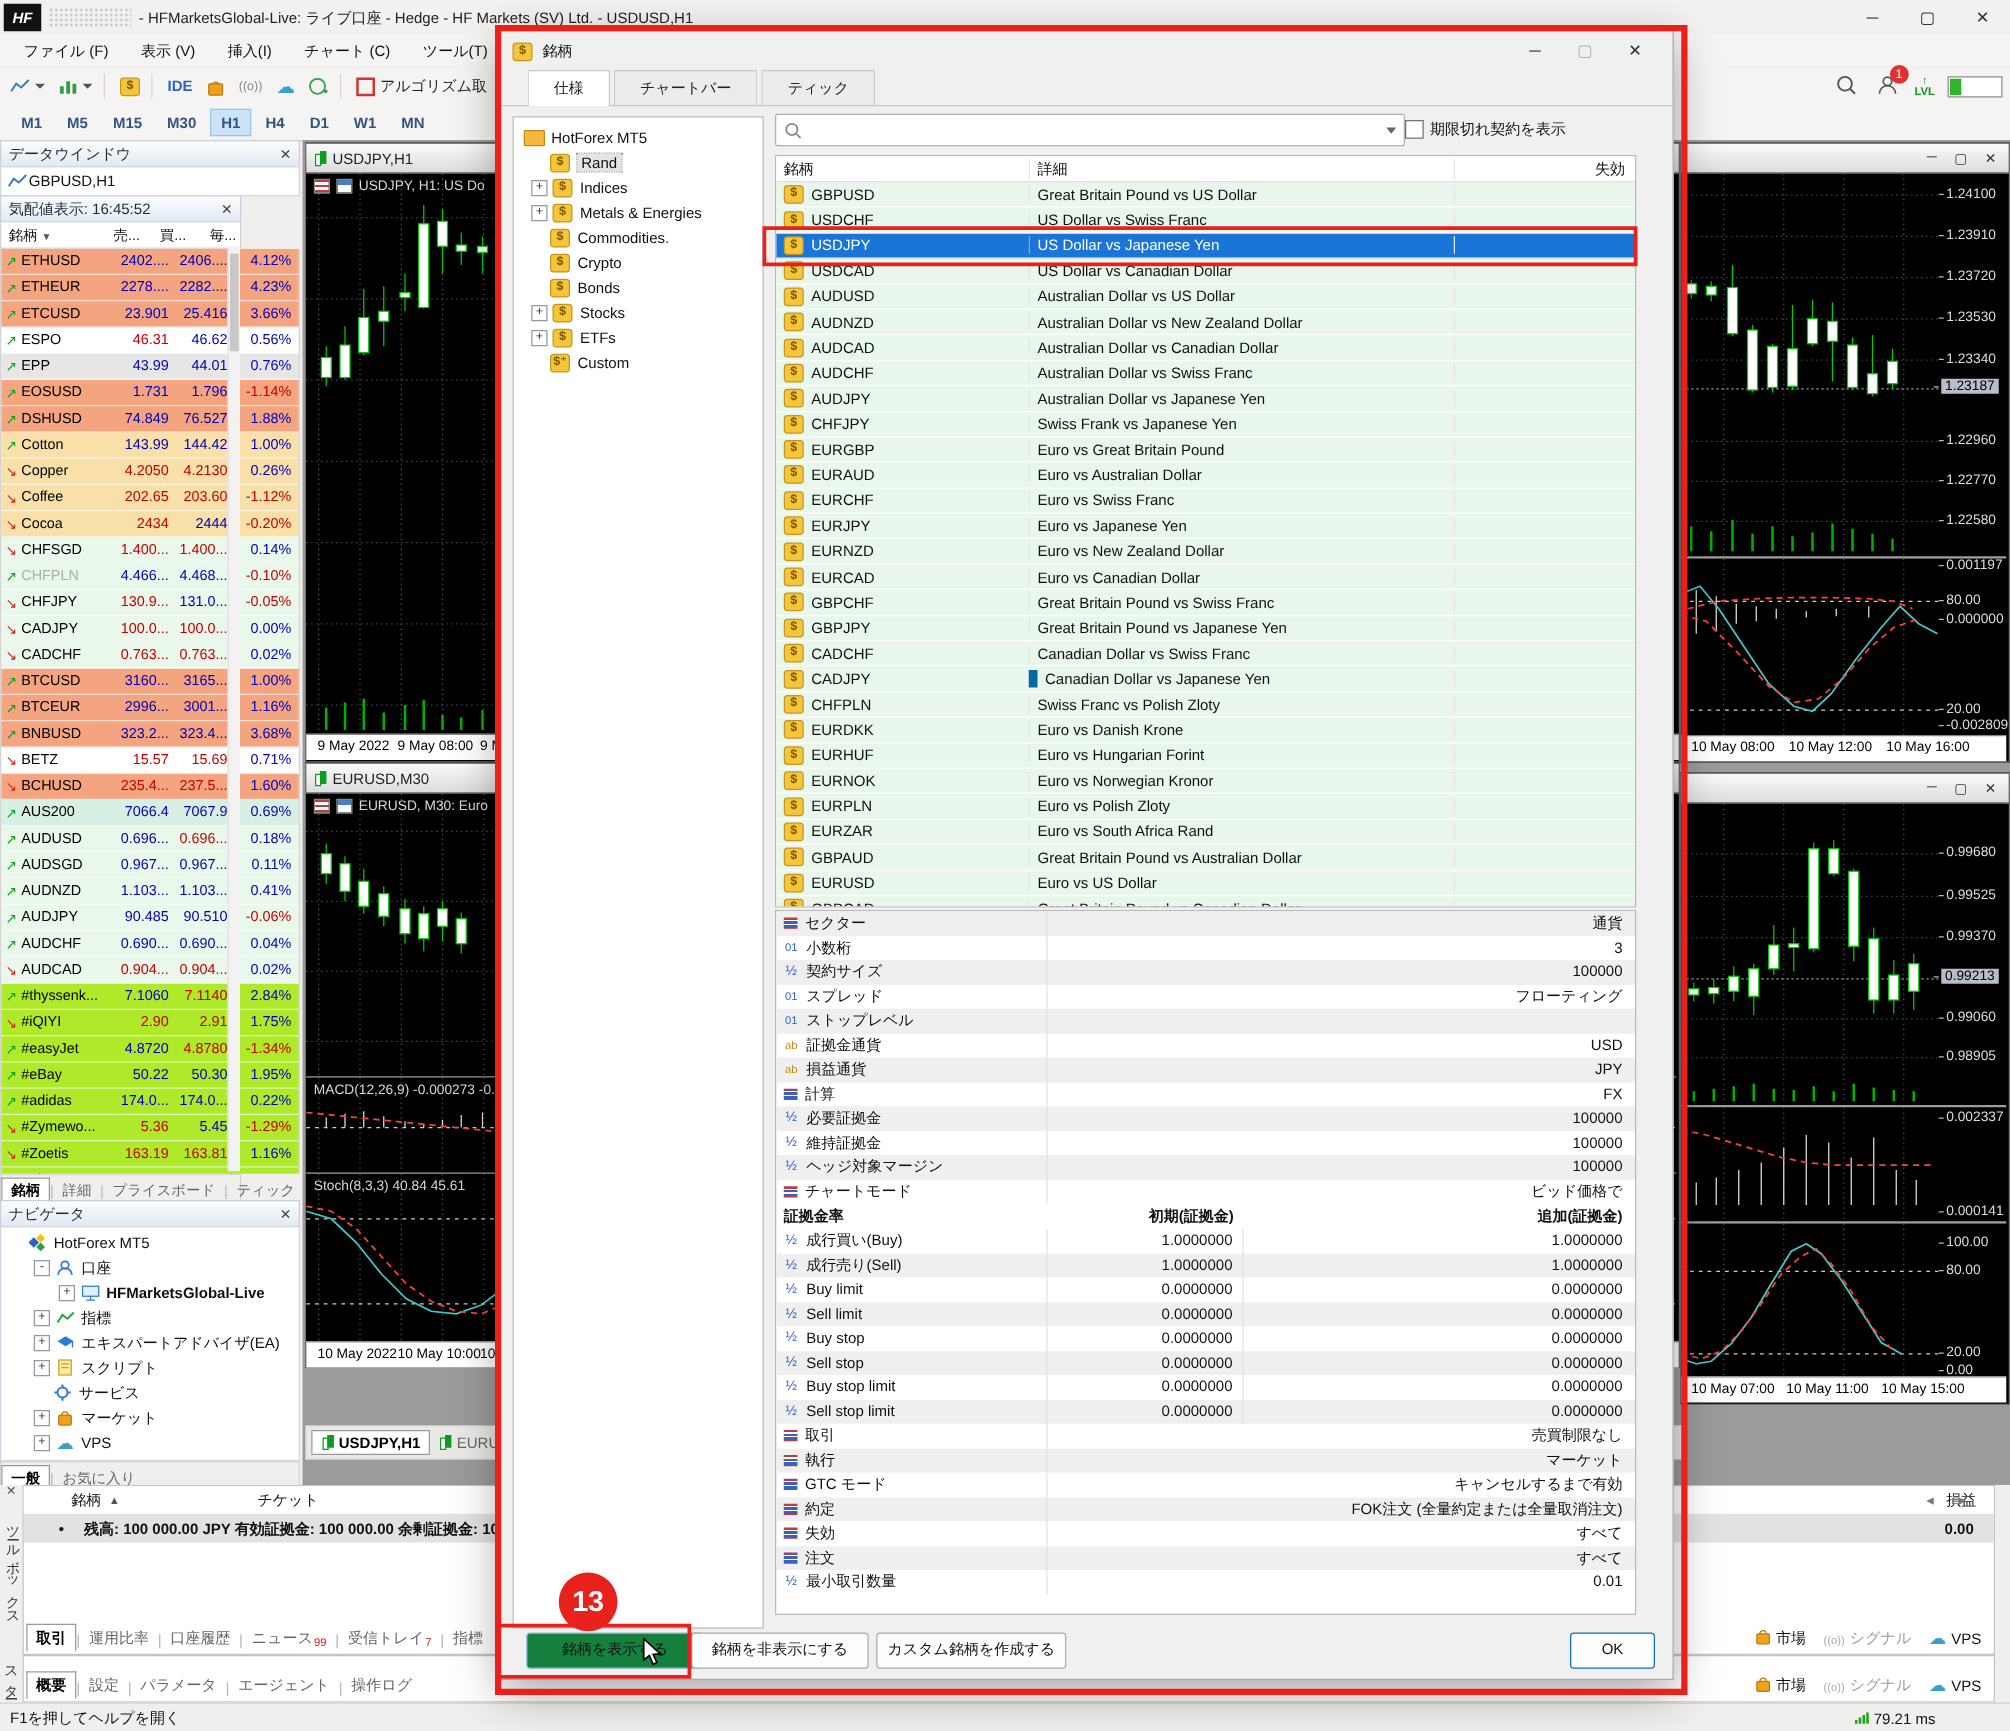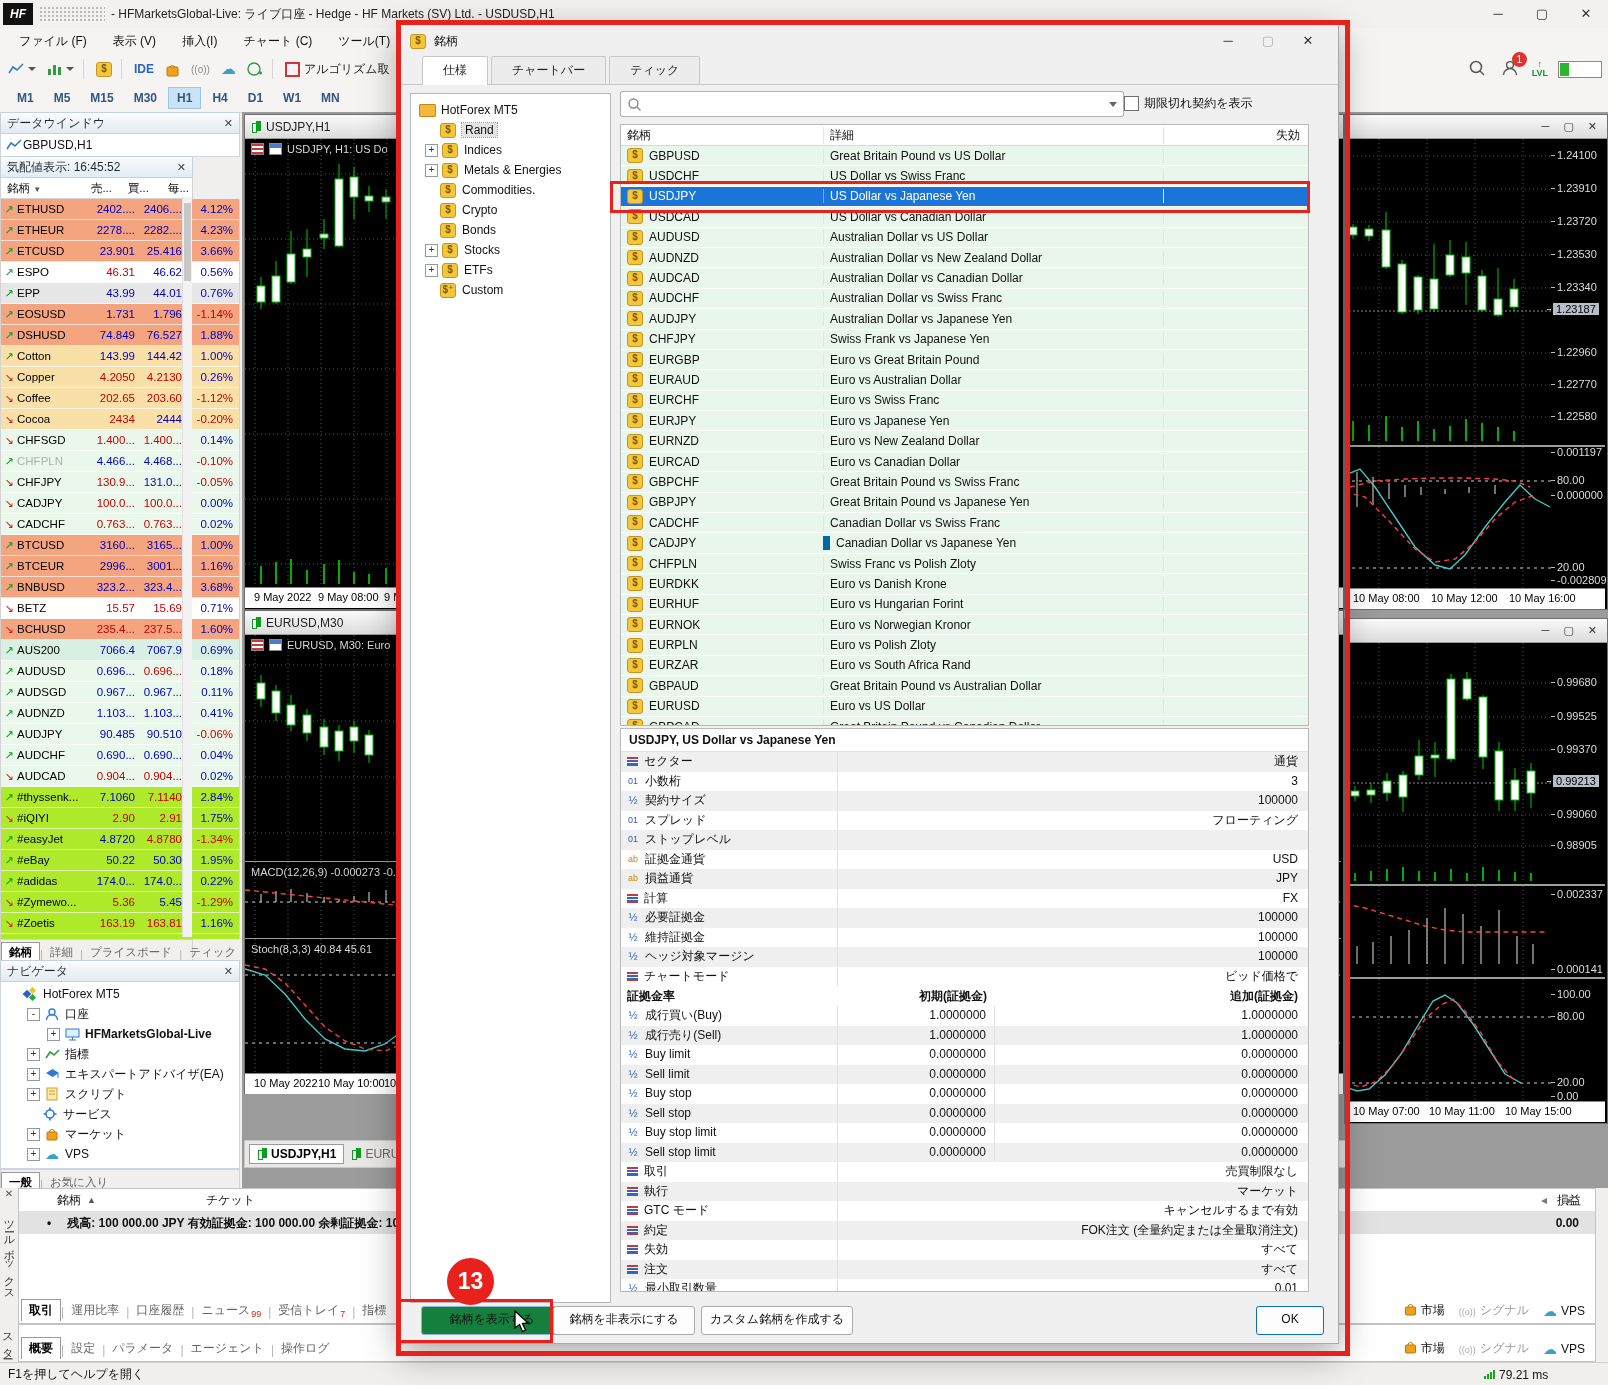--- a/index.html
+++ b/index.html
@@ -1537,21 +1537,20 @@
               <span class="coin">$</span>
               <span>GBPCAD</span>
             </span>
             <span class="sl-c2" style="border-left:1px solid #e4e4e4">Great Britain Pound vs Canadian Dollar</span>
             <span class="sl-c3"></span>
           </div>
         </div>
     </div>
 
     <div id="spec">
-      <div id="spec-head">USDJPY, US Dollar vs Japanese Yen</div>
       <div id="spec-rows">
           <div class="spec-row shade">
             <span class="sp-lab">
               <span class="ic ic-list"></span>
               <span>セクター</span>
             </span>
             <span class="sp-val">通貨</span>
           </div>
           <div class="spec-row">
             <span class="sp-lab">

